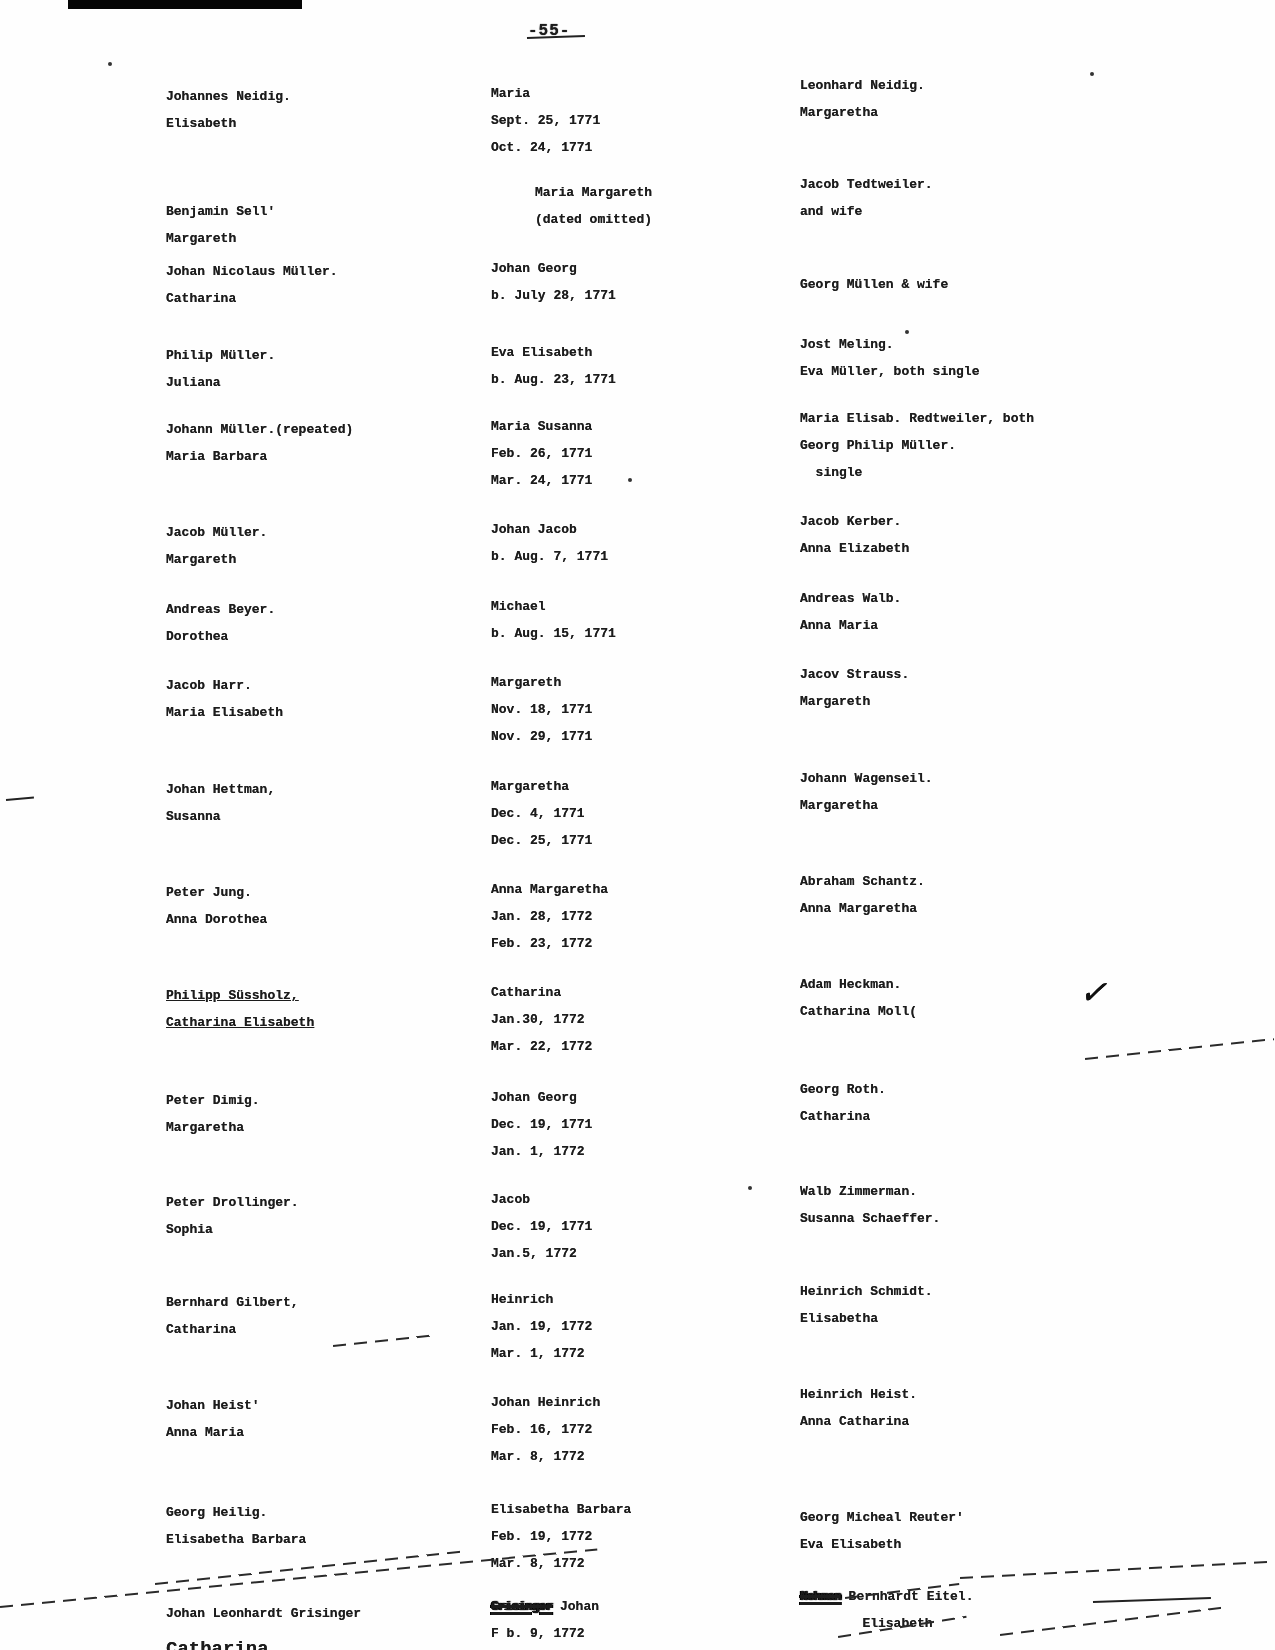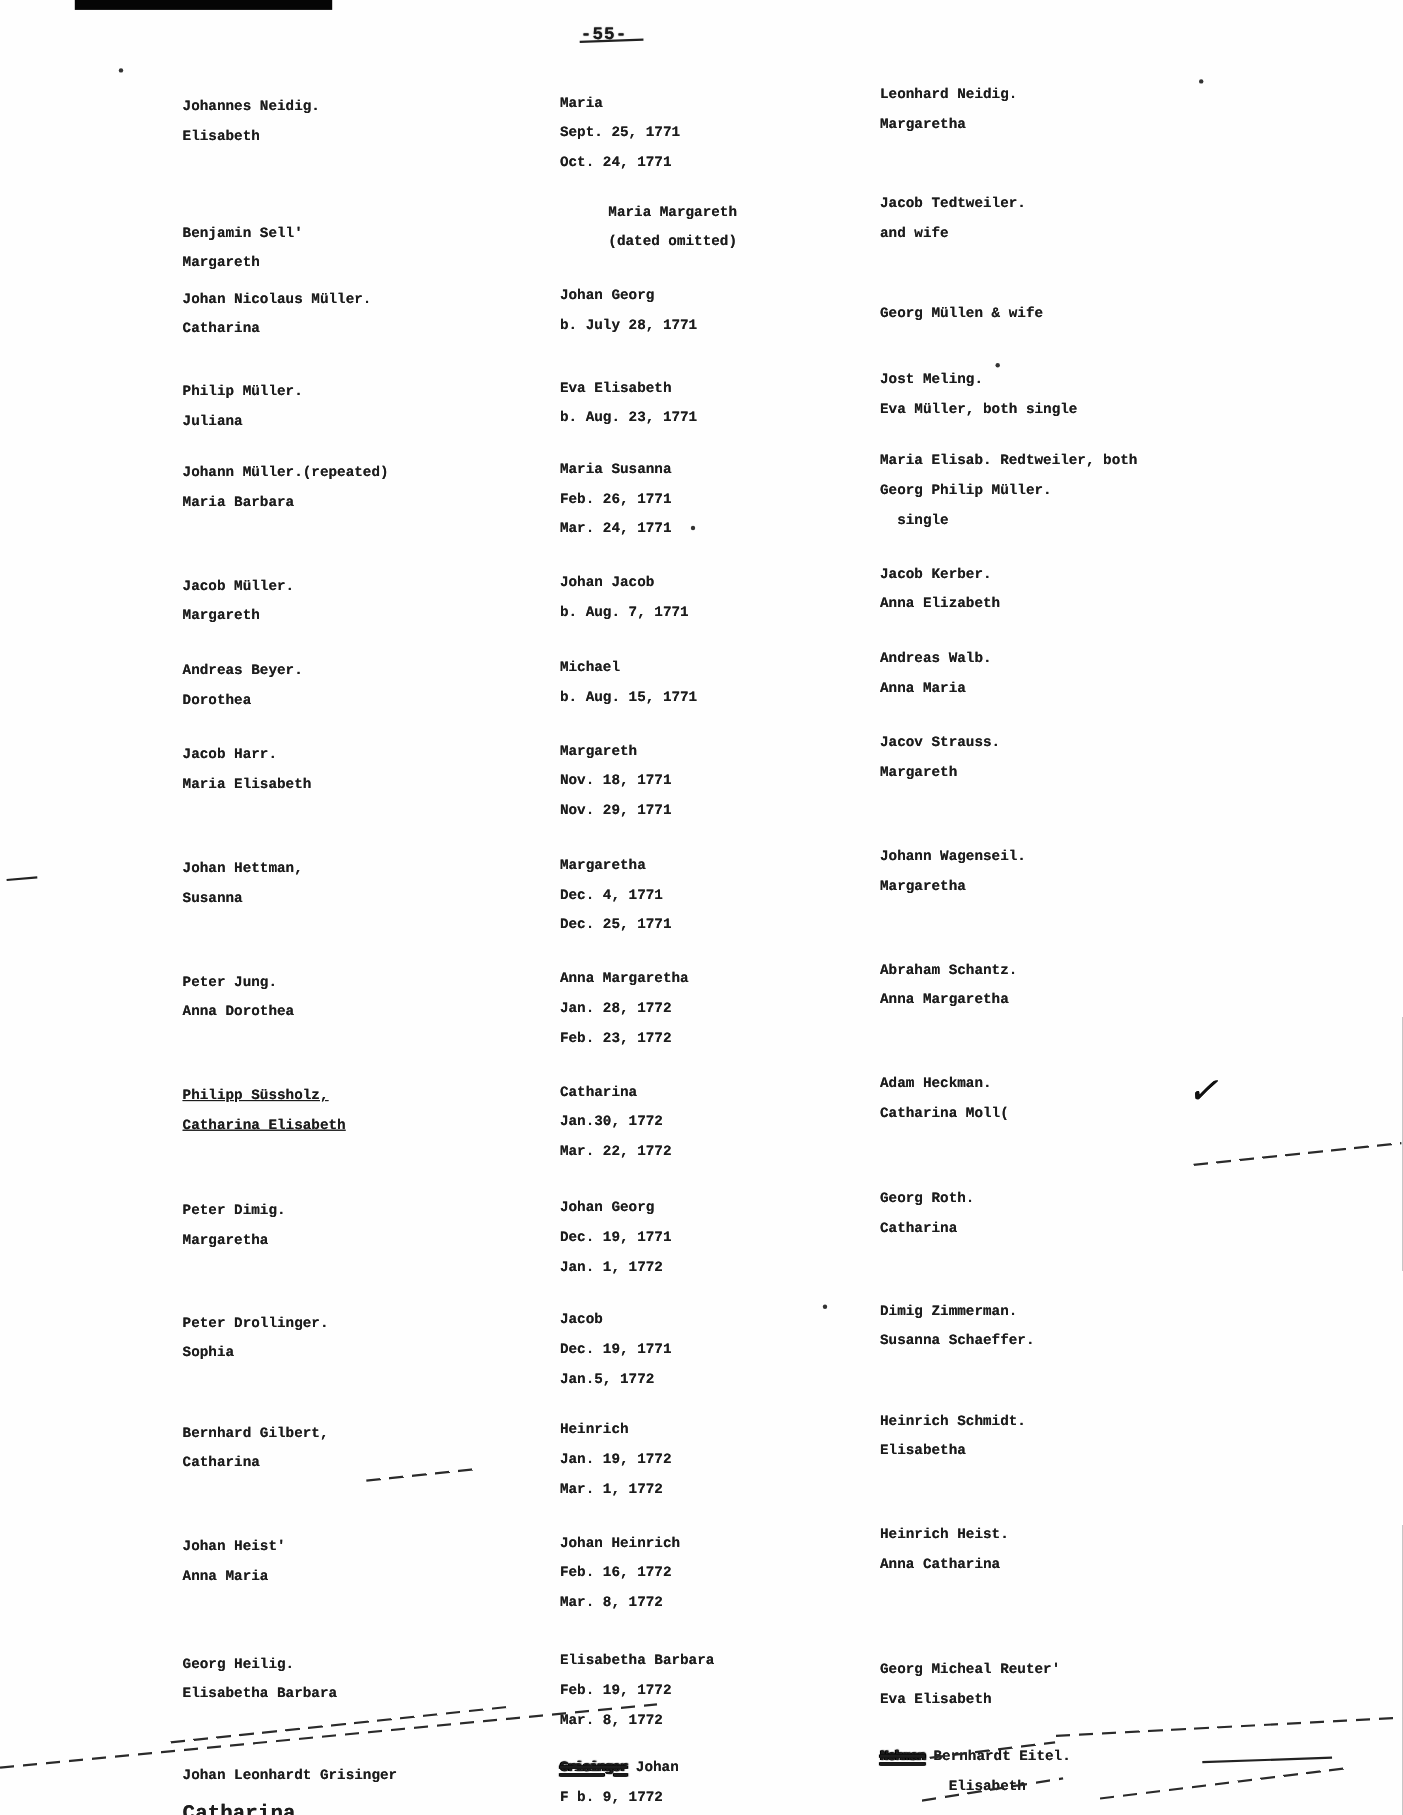--- a/index.html
+++ b/index.html
@@ -16,21 +16,21 @@
   }
   .page-number{
     position:absolute;left:528px;top:22px;
     font-size:16px;letter-spacing:1px;
     text-shadow:0 0 1px #000;
   }
   .row{position:absolute;left:0;width:1275px;}
   .cell{position:absolute;white-space:pre;font-size:13px;line-height:27px;}
   .cell .line{height:27px;}
   .col-parents{left:166px;}
-  .col-child{left:509px;}
+  .col-child{left:491px;}
   .col-sponsors{left:800px;}
   .struck{
     text-decoration:line-through underline;
     text-decoration-thickness:3px;
     text-shadow:0 0 1px #000,1px 0 1px #000,-1px 0 .5px #000;
     letter-spacing:-1px;
   }
   .bar{position:absolute;background:#050505;}
   .scanline{position:absolute;height:2px;transform-origin:0 50%;}
   .scanline.dashed{background:repeating-linear-gradient(90deg,#2a2a2a 0 13px,transparent 13px 21px);height:1.6px;}
@@ -107,21 +107,21 @@
         <div class="cell col-sponsors" style="top: -11px;"><div class="line">Adam Heckman.</div><div class="line">Catharina Moll(</div></div>
       </div>
       <div class="row" style="top: 1087px;">
         <div class="cell col-parents" style="top: 0px;"><div class="line">Peter Dimig.</div><div class="line">Margaretha</div></div>
         <div class="cell col-child" style="top: -3px;"><div class="line">Johan Georg</div><div class="line">Dec. 19, 1771</div><div class="line">Jan. 1, 1772</div></div>
         <div class="cell col-sponsors" style="top: -11px;"><div class="line">Georg Roth.</div><div class="line">Catharina</div></div>
       </div>
       <div class="row" style="top: 1189px;">
         <div class="cell col-parents" style="top: 0px;"><div class="line">Peter Drollinger.</div><div class="line">Sophia</div></div>
         <div class="cell col-child" style="top: -3px;"><div class="line">Jacob</div><div class="line">Dec. 19, 1771</div><div class="line">Jan.5, 1772</div></div>
-        <div class="cell col-sponsors" style="top: -11px;"><div class="line">Dimig Zimmerman.</div><div class="line">Susanna Schaeffer.</div></div>
+        <div class="cell col-sponsors" style="top: -11px;"><div class="line">Walb Zimmerman.</div><div class="line">Susanna Schaeffer.</div></div>
       </div>
       <div class="row" style="top: 1289px;">
         <div class="cell col-parents" style="top: 0px;"><div class="line">Bernhard Gilbert,</div><div class="line">Catharina</div></div>
         <div class="cell col-child" style="top: -3px;"><div class="line">Heinrich</div><div class="line">Jan. 19, 1772</div><div class="line">Mar. 1, 1772</div></div>
         <div class="cell col-sponsors" style="top: -11px;"><div class="line">Heinrich Schmidt.</div><div class="line">Elisabetha</div></div>
       </div>
       <div class="row" style="top: 1392px;">
         <div class="cell col-parents" style="top: 0px;"><div class="line">Johan Heist'</div><div class="line">Anna Maria</div></div>
         <div class="cell col-child" style="top: -3px;"><div class="line">Johan Heinrich</div><div class="line">Feb. 16, 1772</div><div class="line">Mar. 8, 1772</div></div>
         <div class="cell col-sponsors" style="top: -11px;"><div class="line">Heinrich Heist.</div><div class="line">Anna Catharina</div></div>

